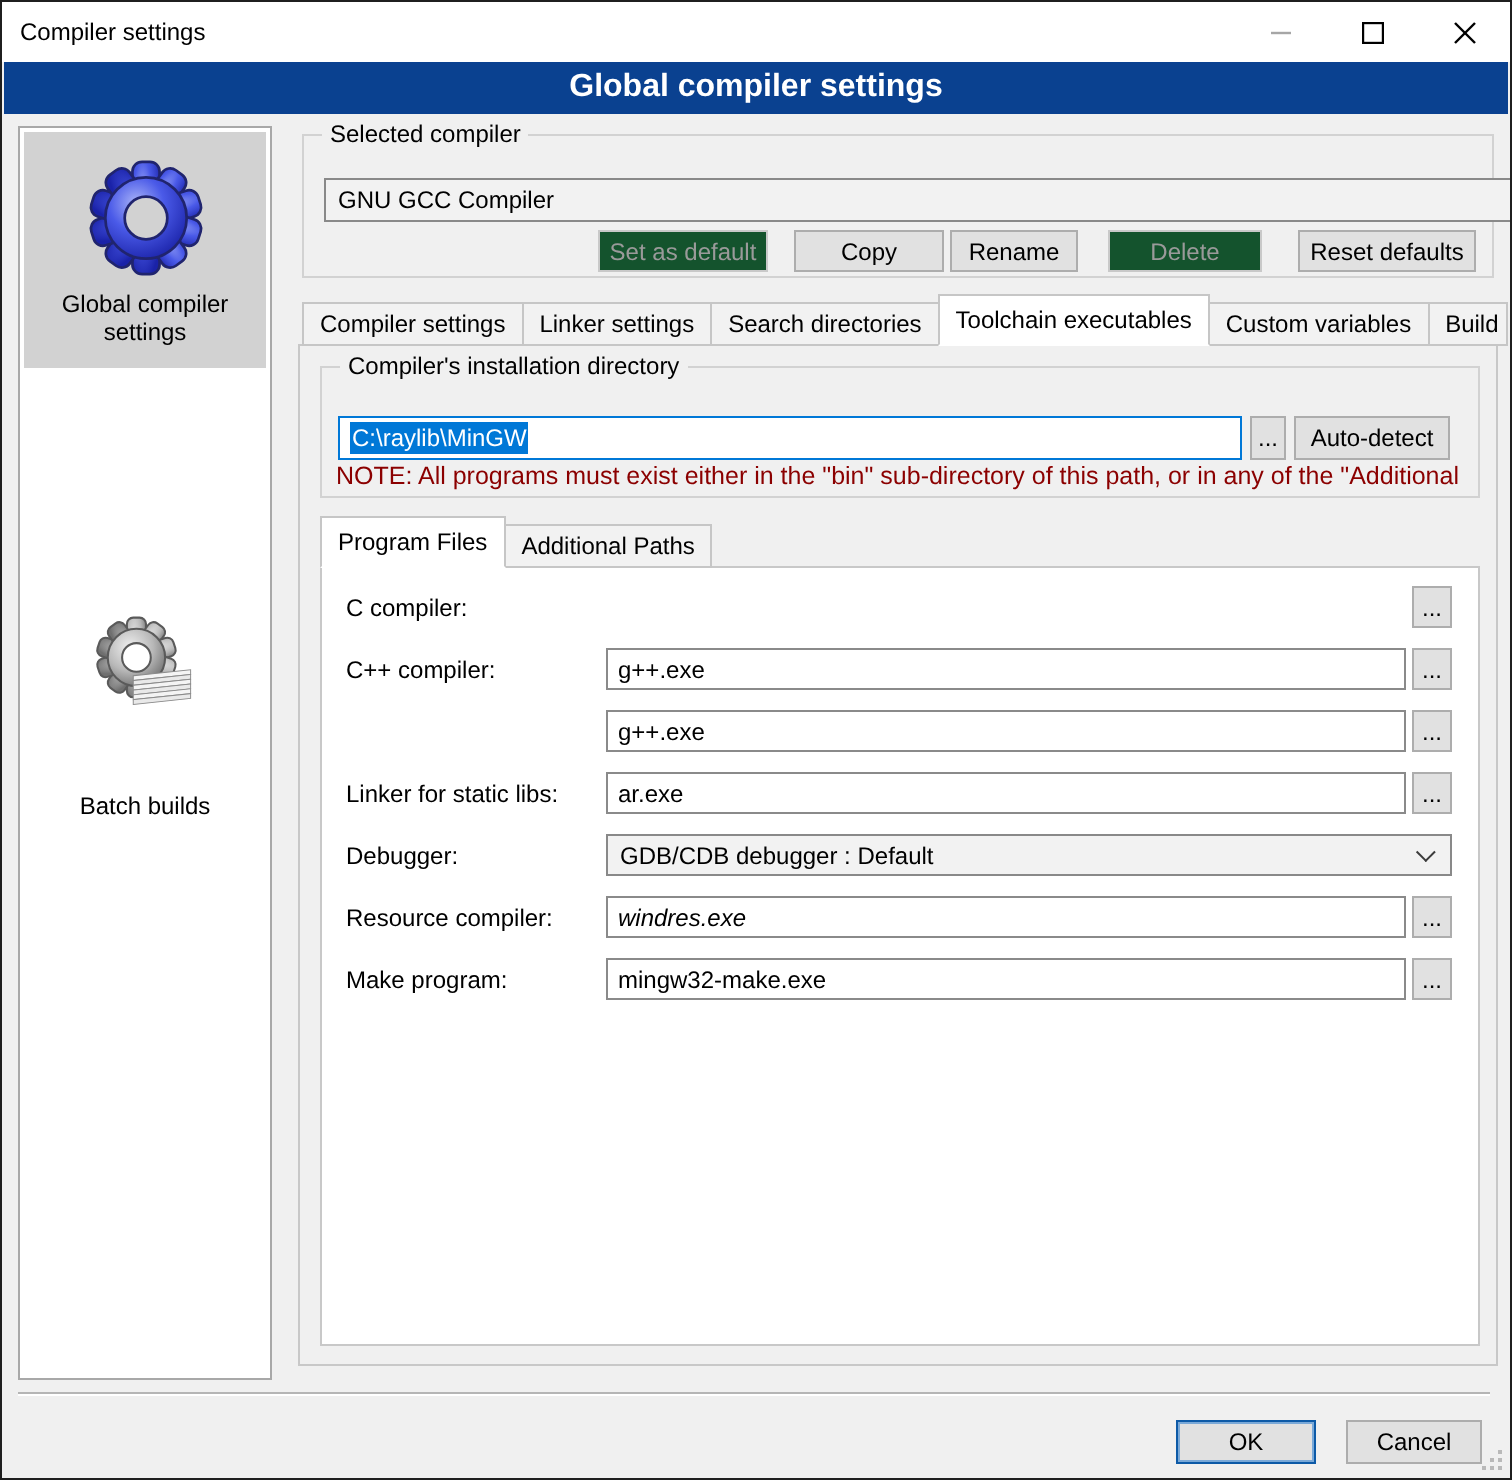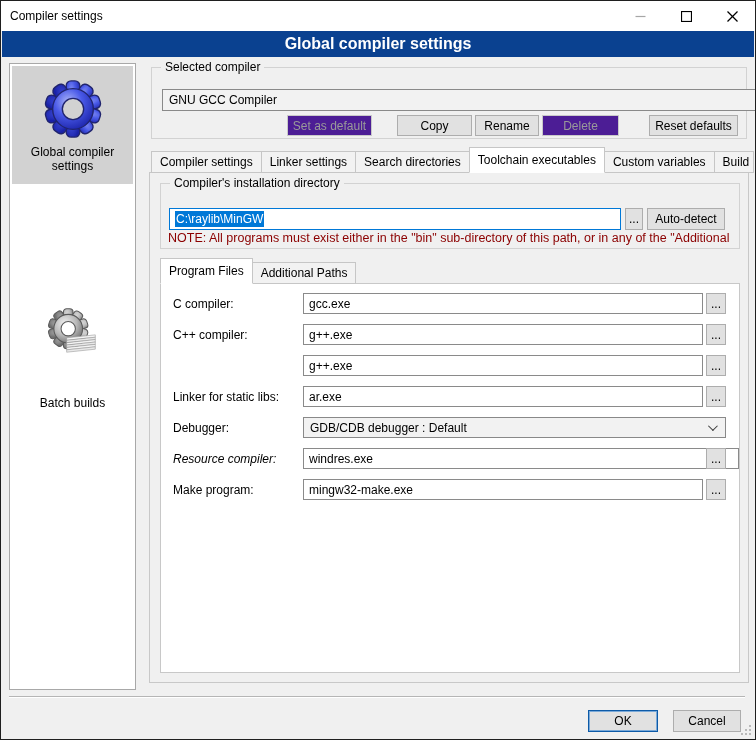--- a/index.html
+++ b/index.html
@@ -24,21 +24,21 @@
   .side-item.sel{background:#d2d2d2;}
   .si-1{top:2px;height:118px;}
   .si-2{top:128px;height:112px;}
   .si-3{top:244px;height:102px;gap:32px;}
   
   .group{position:absolute;border:1px solid #d2d2d2;}
   .group>.glabel{position:absolute;top:-8px;left:9px;background:#f0f0f0;padding:0 4px;}
   
   .btn{position:absolute;height:21px;background:#e1e1e1;border:1px solid #adadad;
     display:flex;align-items:center;justify-content:center;font-size:12px;padding:0;}
-  .btn.disabled{color:#9a9a9a;border-color:#c9c9c9;background:#4c1d95;}
+  .btn.disabled{color:#9a9a9a;border-color:#c9c9c9;background:#14532d;margin-left:12px;}
   .btn.default{border:1px solid #0d5aa7;box-shadow:inset 0 0 0 1px #7aa9d8;text-align:center;}
   .combo{position:absolute;height:22px;background:#f2f2f2;border:1px solid #898989;
     display:flex;align-items:center;padding-left:6px;}
   .combo .chev{margin-left:auto;margin-right:10px;width:7px;height:7px;border-right:1.4px solid #3c3c3c;border-bottom:1.4px solid #3c3c3c;transform:rotate(45deg) translateY(-2px);}
   .tinput{position:absolute;height:21px;background:#fff;border:1px solid #8a8a8a;display:flex;align-items:center;padding-left:5px;overflow:hidden;white-space:nowrap;}
   .tinput.focus{border:1px solid #0078d7;height:22px;}
   .seltext{background:#0078d7;color:#fff;padding:1px 1px;}
   
   .tabstrip{position:absolute;display:flex;align-items:flex-end;z-index:3;}
   .tab{height:22px;background:#f2f2f2;border:1px solid #c6c6c6;margin-right:-1px;
@@ -182,23 +182,20 @@
     <div class="note" style="left:18px;top:58px;width:568px;">NOTE: All programs must exist either in the "bin" sub-directory of this path, or in any of the "Additional</div>
 
     <div class="tabstrip" style="left:10px;top:85px;height:26px;">
       <div class="tab active">Program Files</div>
       <div class="tab">Additional Paths</div>
     </div>
 
     <div class="filespanel">
 
       <div class="rowlbl" style="top:9px;">C compiler:</div>
-      <div class="tinput" style="left:142px;top:9px;width:400px;">
-          <span>gcc.exe</span>
-        </div>
       <button class="btn" style="left:545px;top:9px;width:20px;">...</button>
 
       <div class="rowlbl" style="top:40px;">C++ compiler:</div>
       <div class="tinput" style="left:142px;top:40px;width:400px;">
           <span>g++.exe</span>
         </div>
       <button class="btn" style="left:545px;top:40px;width:20px;">...</button>
 
       <div class="tinput" style="left:142px;top:71px;width:400px;">
           <span>g++.exe</span>
@@ -210,22 +207,22 @@
           <span>ar.exe</span>
         </div>
       <button class="btn" style="left:545px;top:102px;width:20px;">...</button>
 
       <div class="rowlbl" style="top:133px;">Debugger:</div>
       <div class="combo" style="left:142px;top:133px;width:423px;height:21px;">
         <span>GDB/CDB debugger : Default</span>
         <span class="chev"></span>
       </div>
 
-      <div class="rowlbl" style="top:164px;font-style:italic;">Resource compiler:</div>
-      <div class="tinput" style="left:142px;top:164px;width:436px;">
+      <div class="rowlbl" style="top:164px;">Resource compiler:</div>
+      <div class="tinput" style="left:142px;top:164px;width:400px;font-style:italic;">
           <span>windres.exe</span>
         </div>
       <button class="btn" style="left:545px;top:164px;width:20px;">...</button>
 
       <div class="rowlbl" style="top:195px;">Make program:</div>
       <div class="tinput" style="left:142px;top:195px;width:400px;">
           <span>mingw32-make.exe</span>
         </div>
       <button class="btn" style="left:545px;top:195px;width:20px;">...</button>
 

